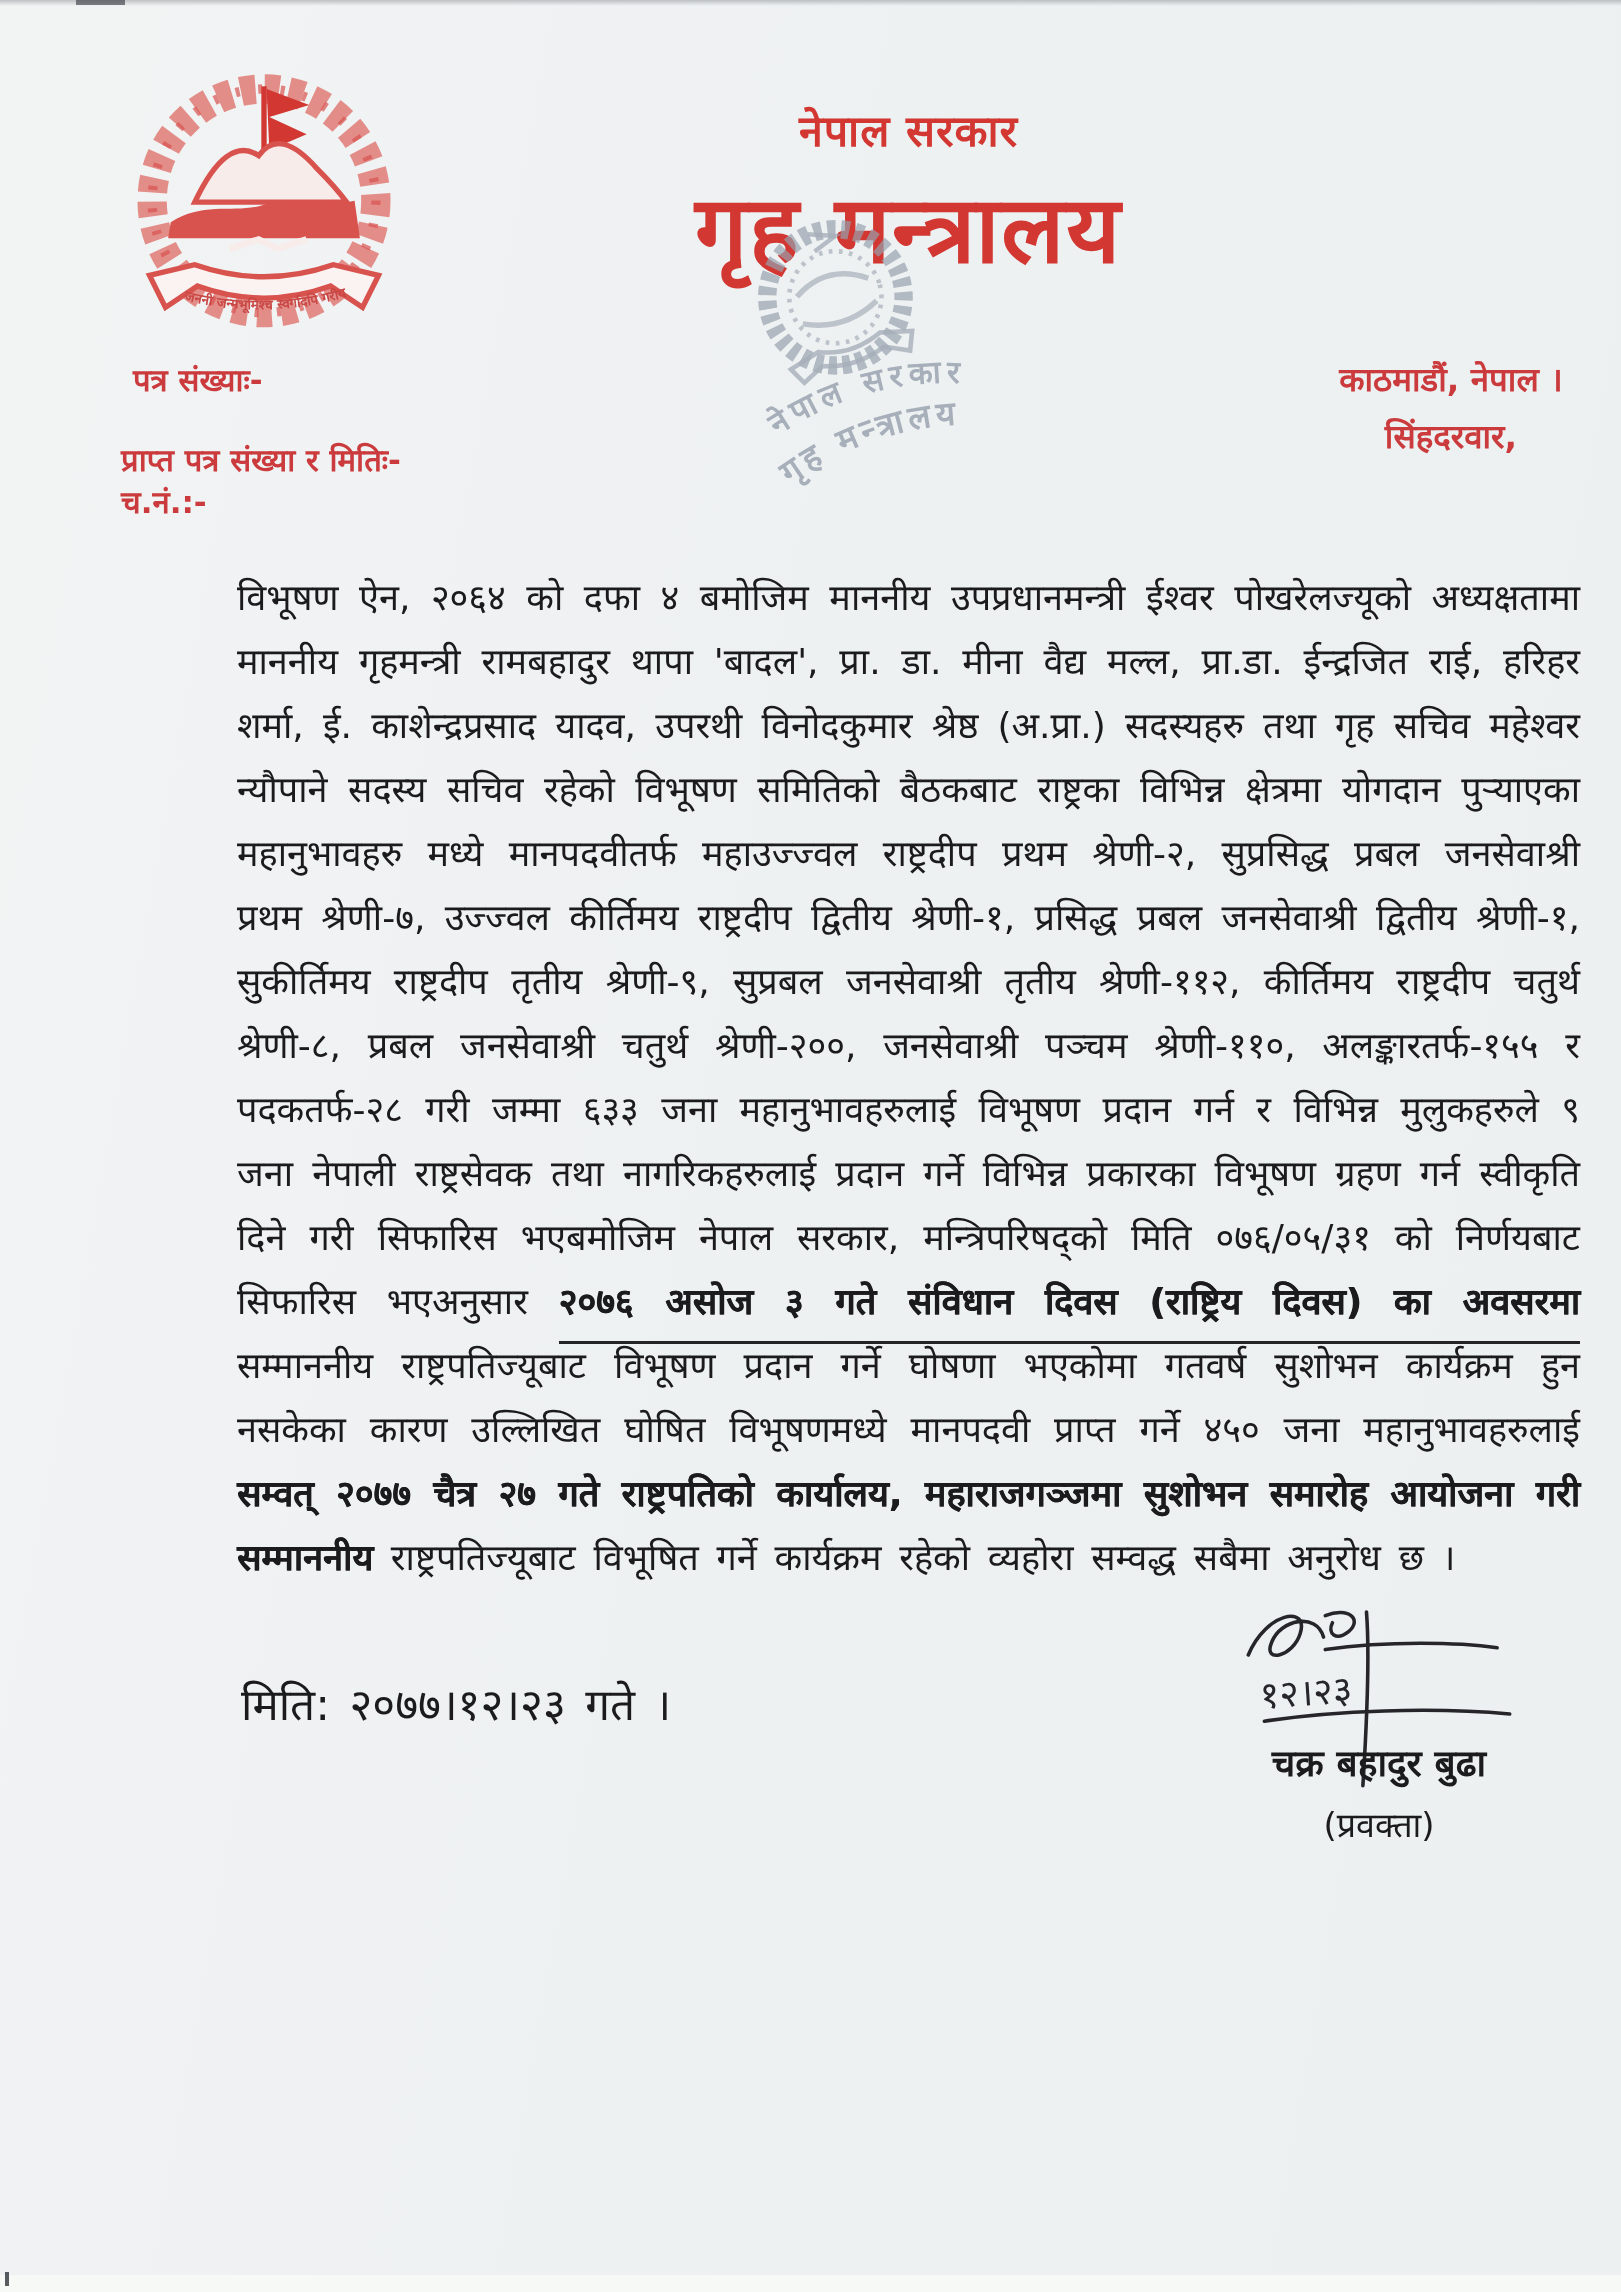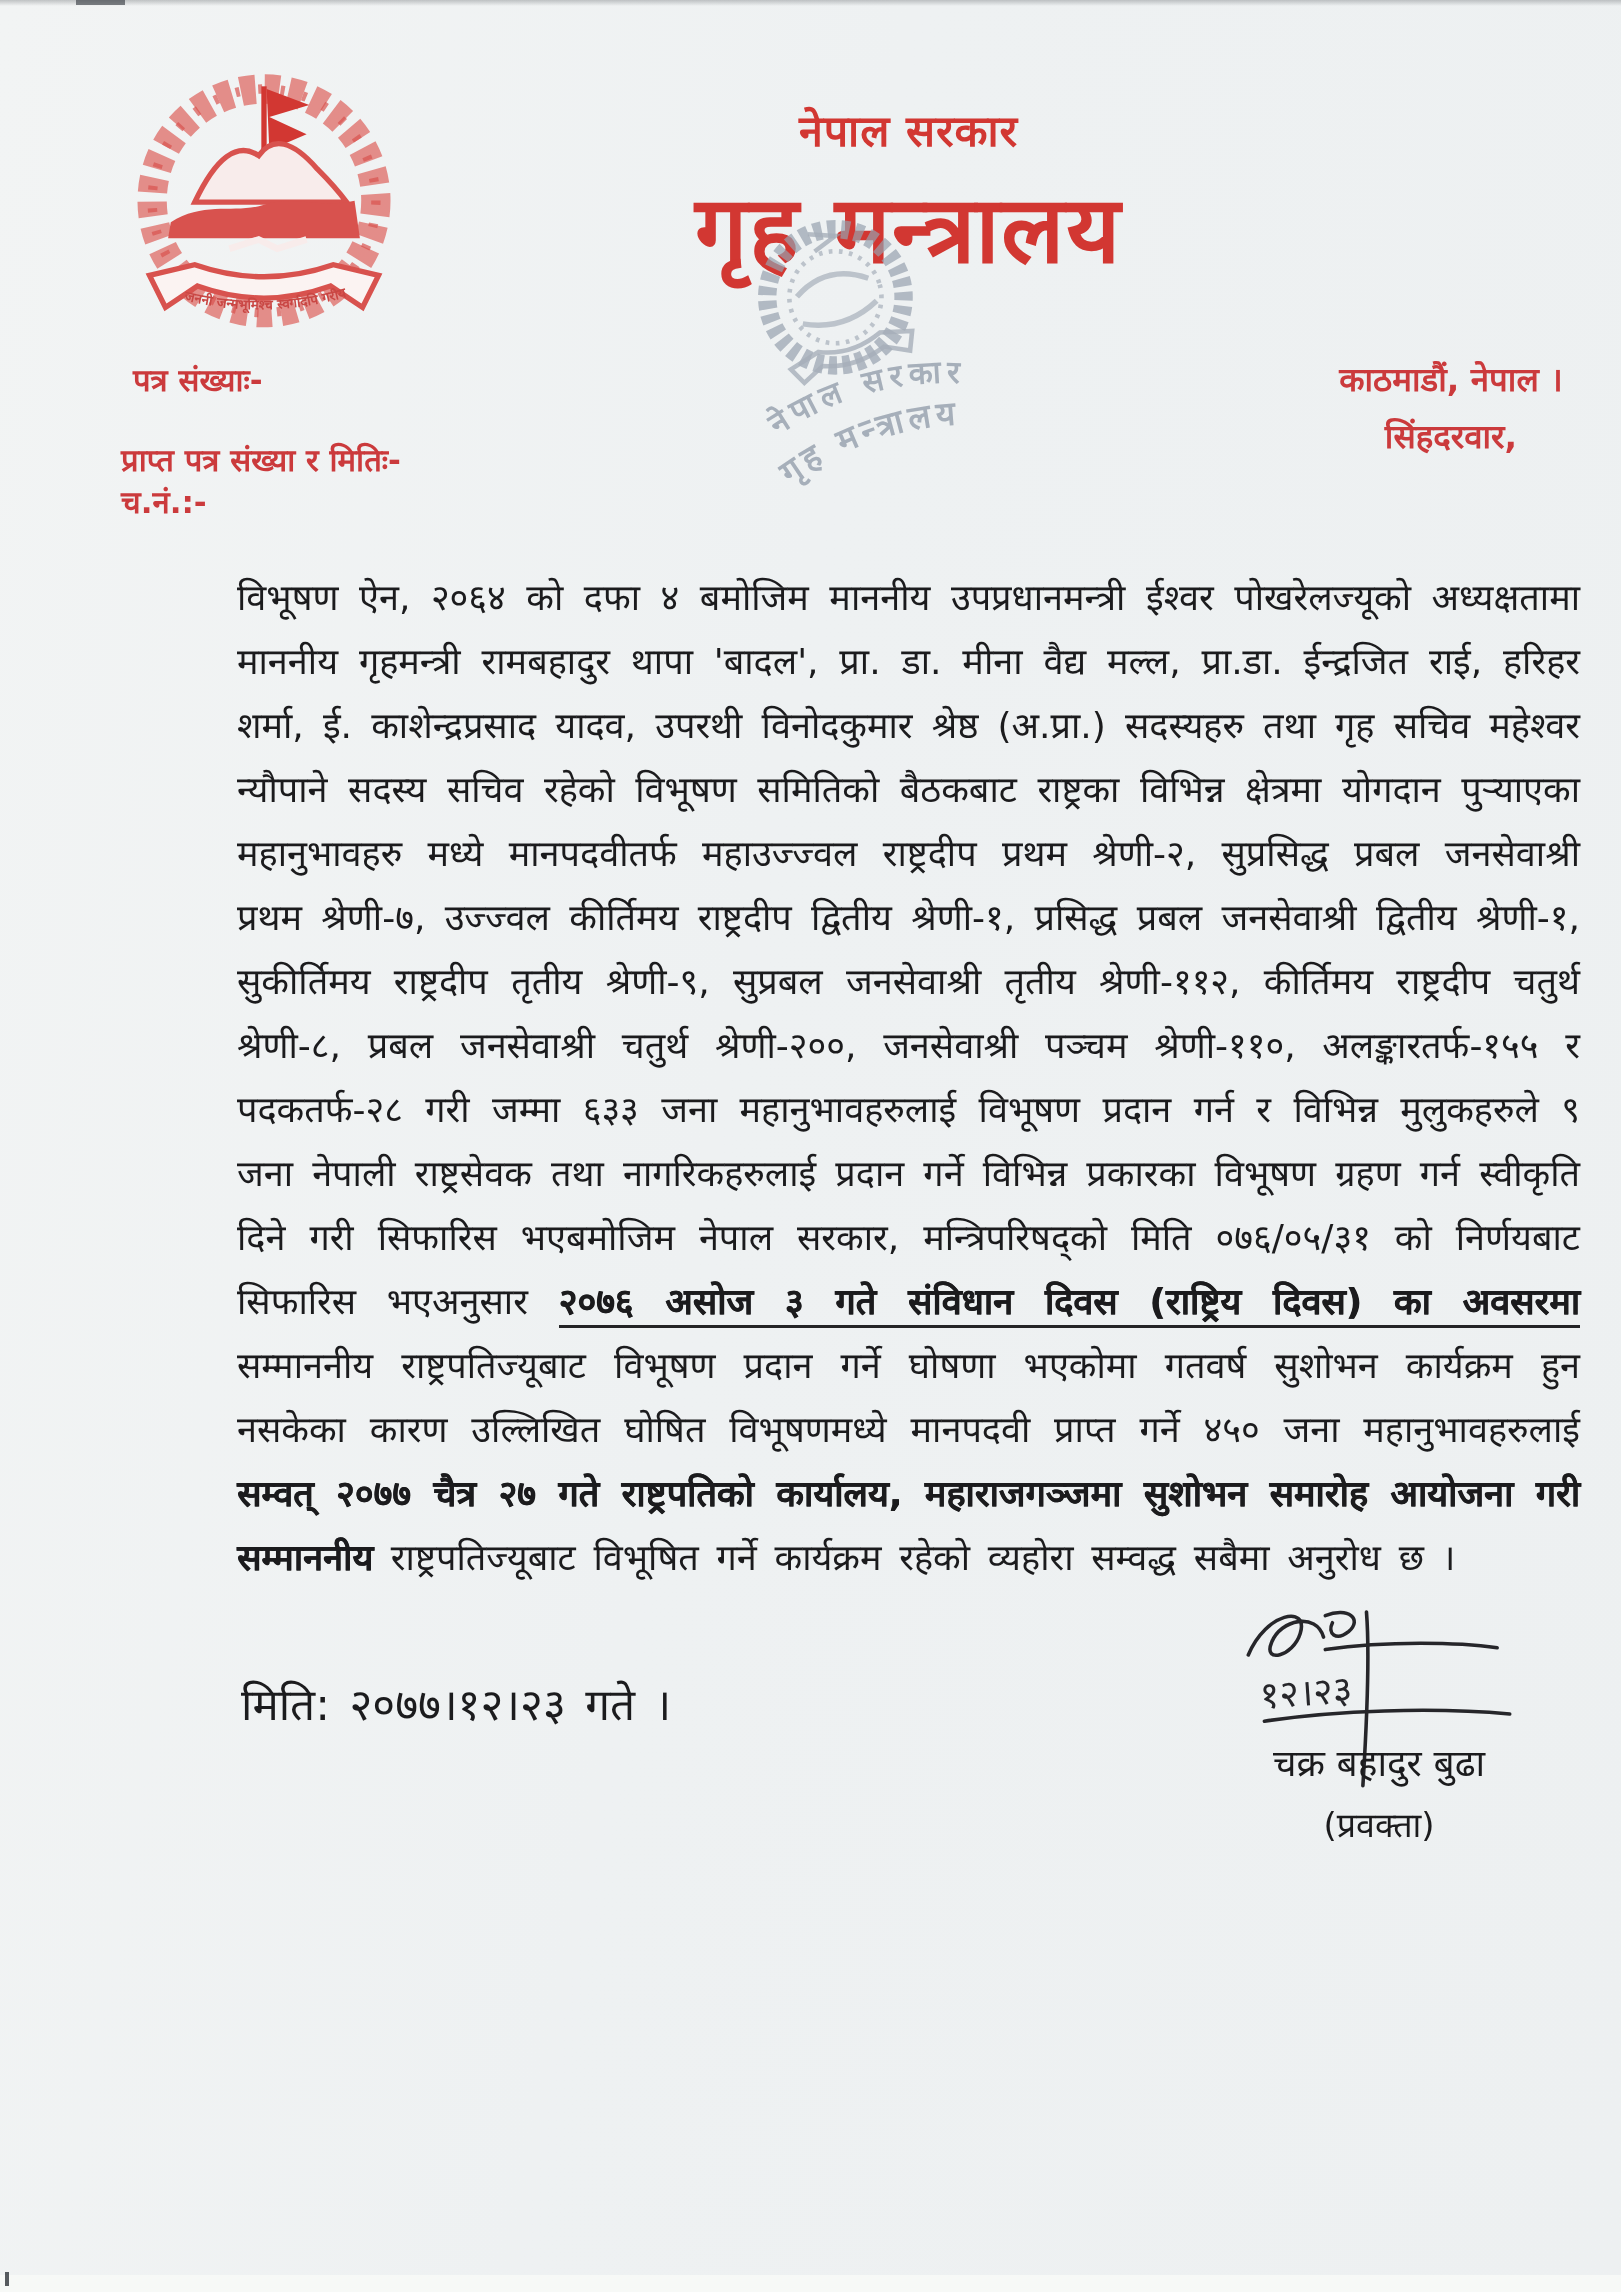--- a/index.html
+++ b/index.html
@@ -39,27 +39,27 @@
 
   .address{position:absolute;left:1303px;width:296px;text-align:center;color:var(--label-red);
     font-size:33px;font-weight:700;line-height:57px;top:351px;}
 
   .press-title{position:absolute;left:394px;width:922px;top:446px;text-align:center;
     font-size:38px;font-weight:700;color:#151517;}
 
   .body-text{position:absolute;left:237px;width:1343px;top:566px;
     font-size:36px;line-height:64px;text-align:justify;word-spacing:6.3px;color:#1b1b1d;}
   .body-text .b{font-weight:700;text-shadow:0.4px 0 0 currentColor;}
-  .body-text .u{border-bottom:3.6px solid #242426;padding-bottom:3px;}
+  .body-text .u{border-bottom:3.6px solid #242426;padding-bottom:19px;}
 
   .date-line{position:absolute;left:241px;top:1673px;font-size:44px;color:#1b1b1d;word-spacing:5.4px;}
 
   .sig-svg{position:absolute;left:1191px;top:1603px;width:376px;height:206px;pointer-events:none;}
   .sig-block{position:absolute;left:1191px;width:376px;top:1737px;text-align:center;color:#1b1b1d;}
-  .sig-name{font-size:37px;line-height:54px;}
+  .sig-name{font-size:37px;line-height:54px;font-weight:bold;}
   .sig-role{font-size:34px;line-height:54px;margin-top:7px;}
 </style>
 </head>
 <body>
 
 <div class="page">
 
   <div class="scan-edge-top"></div>
   <div class="scan-notch"></div>
   <div class="scan-bottom-strip"></div>

